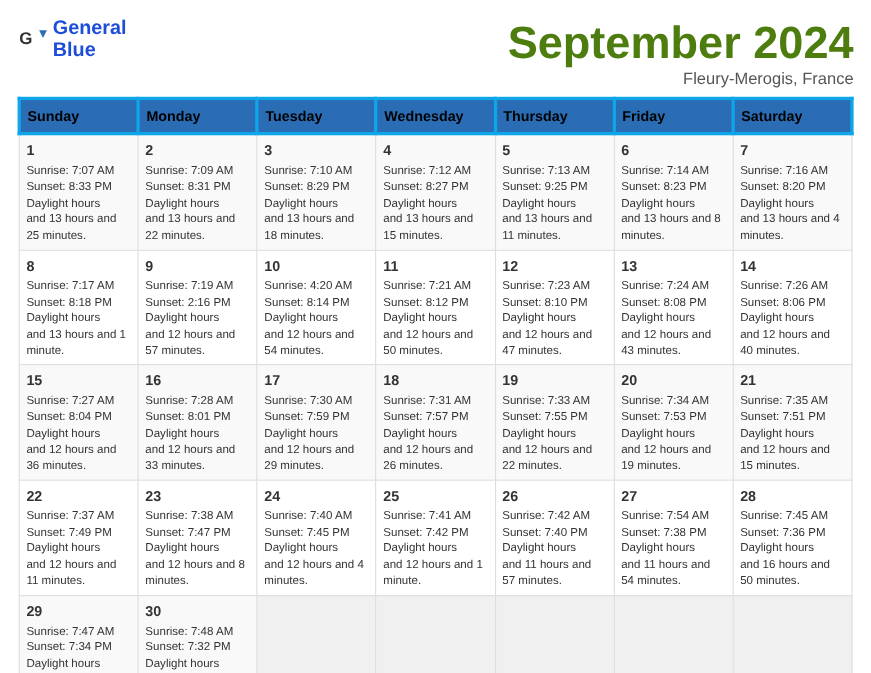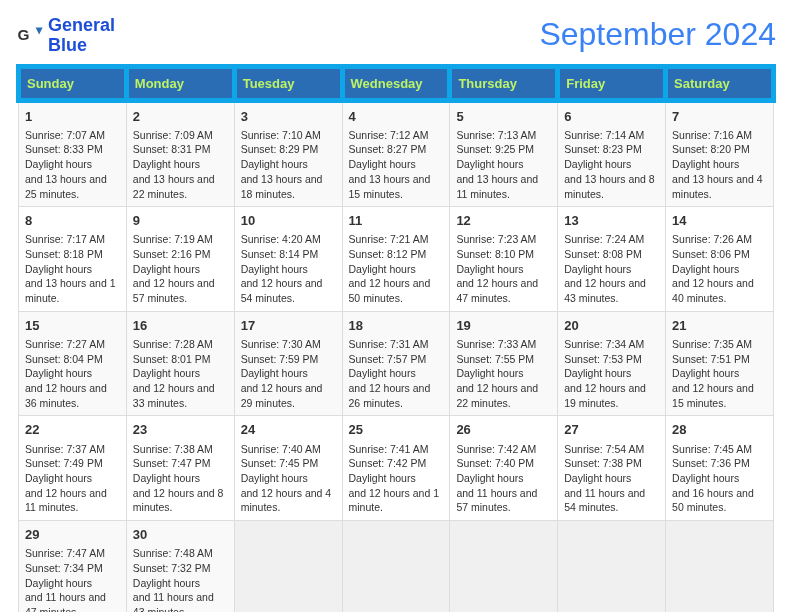--- a/index.html
+++ b/index.html
@@ -29,41 +29,41 @@
     }
     .logo-text span { display: block; }
     .logo-icon {
       width: 28px;
       height: 28px;
     }
     .title-block {
       text-align: right;
     }
     .month-title {
-      font-size: 32px;
-      font-weight: normal;
-      color: #3b82f6;
+      font-size: 41px;
+      font-weight: bold;
+      color: #4d7c0f;
     }
     .location {
       font-size: 15px;
       color: #555;
     }
     table {
       width: 100%;
       border-collapse: collapse;
       font-size: 10.5px;
     }
     thead th {
       background: #2a6db5;
-      color: #bef264;
+      color: #000000;
       padding: 7px 6px;
       font-size: 13px;
       font-weight: bold;
       text-align: left;
-      border: 5px solid #0ea5e9;
+      border: 3px solid #0ea5e9;
     }
     tbody td {
       vertical-align: top;
       padding: 5px 6px;
       border: 1px solid #ddd;
       min-width: 100px;
       height: 80px;
       background: #fff;
       color: #333;
       line-height: 1.4;
@@ -88,20 +88,21 @@
       <text x="2" y="26" font-size="22" font-weight="bold" fill="#333">G</text>
       <polygon points="28,8 38,8 33,18" fill="#2a6db5"></polygon>
     </svg>
     <div class="logo-text">
       <span>General</span>
       <span>Blue</span>
     </div>
   </div>
   <div class="title-block">
     <div class="month-title">September 2024</div>
+    <div class="location">Fleury-Merogis, France</div>
   </div>
 </div>
 
 <table>
   <thead>
     <tr>
       <th>Sunday</th>
       <th>Monday</th>
       <th>Tuesday</th>
       <th>Wednesday</th>

